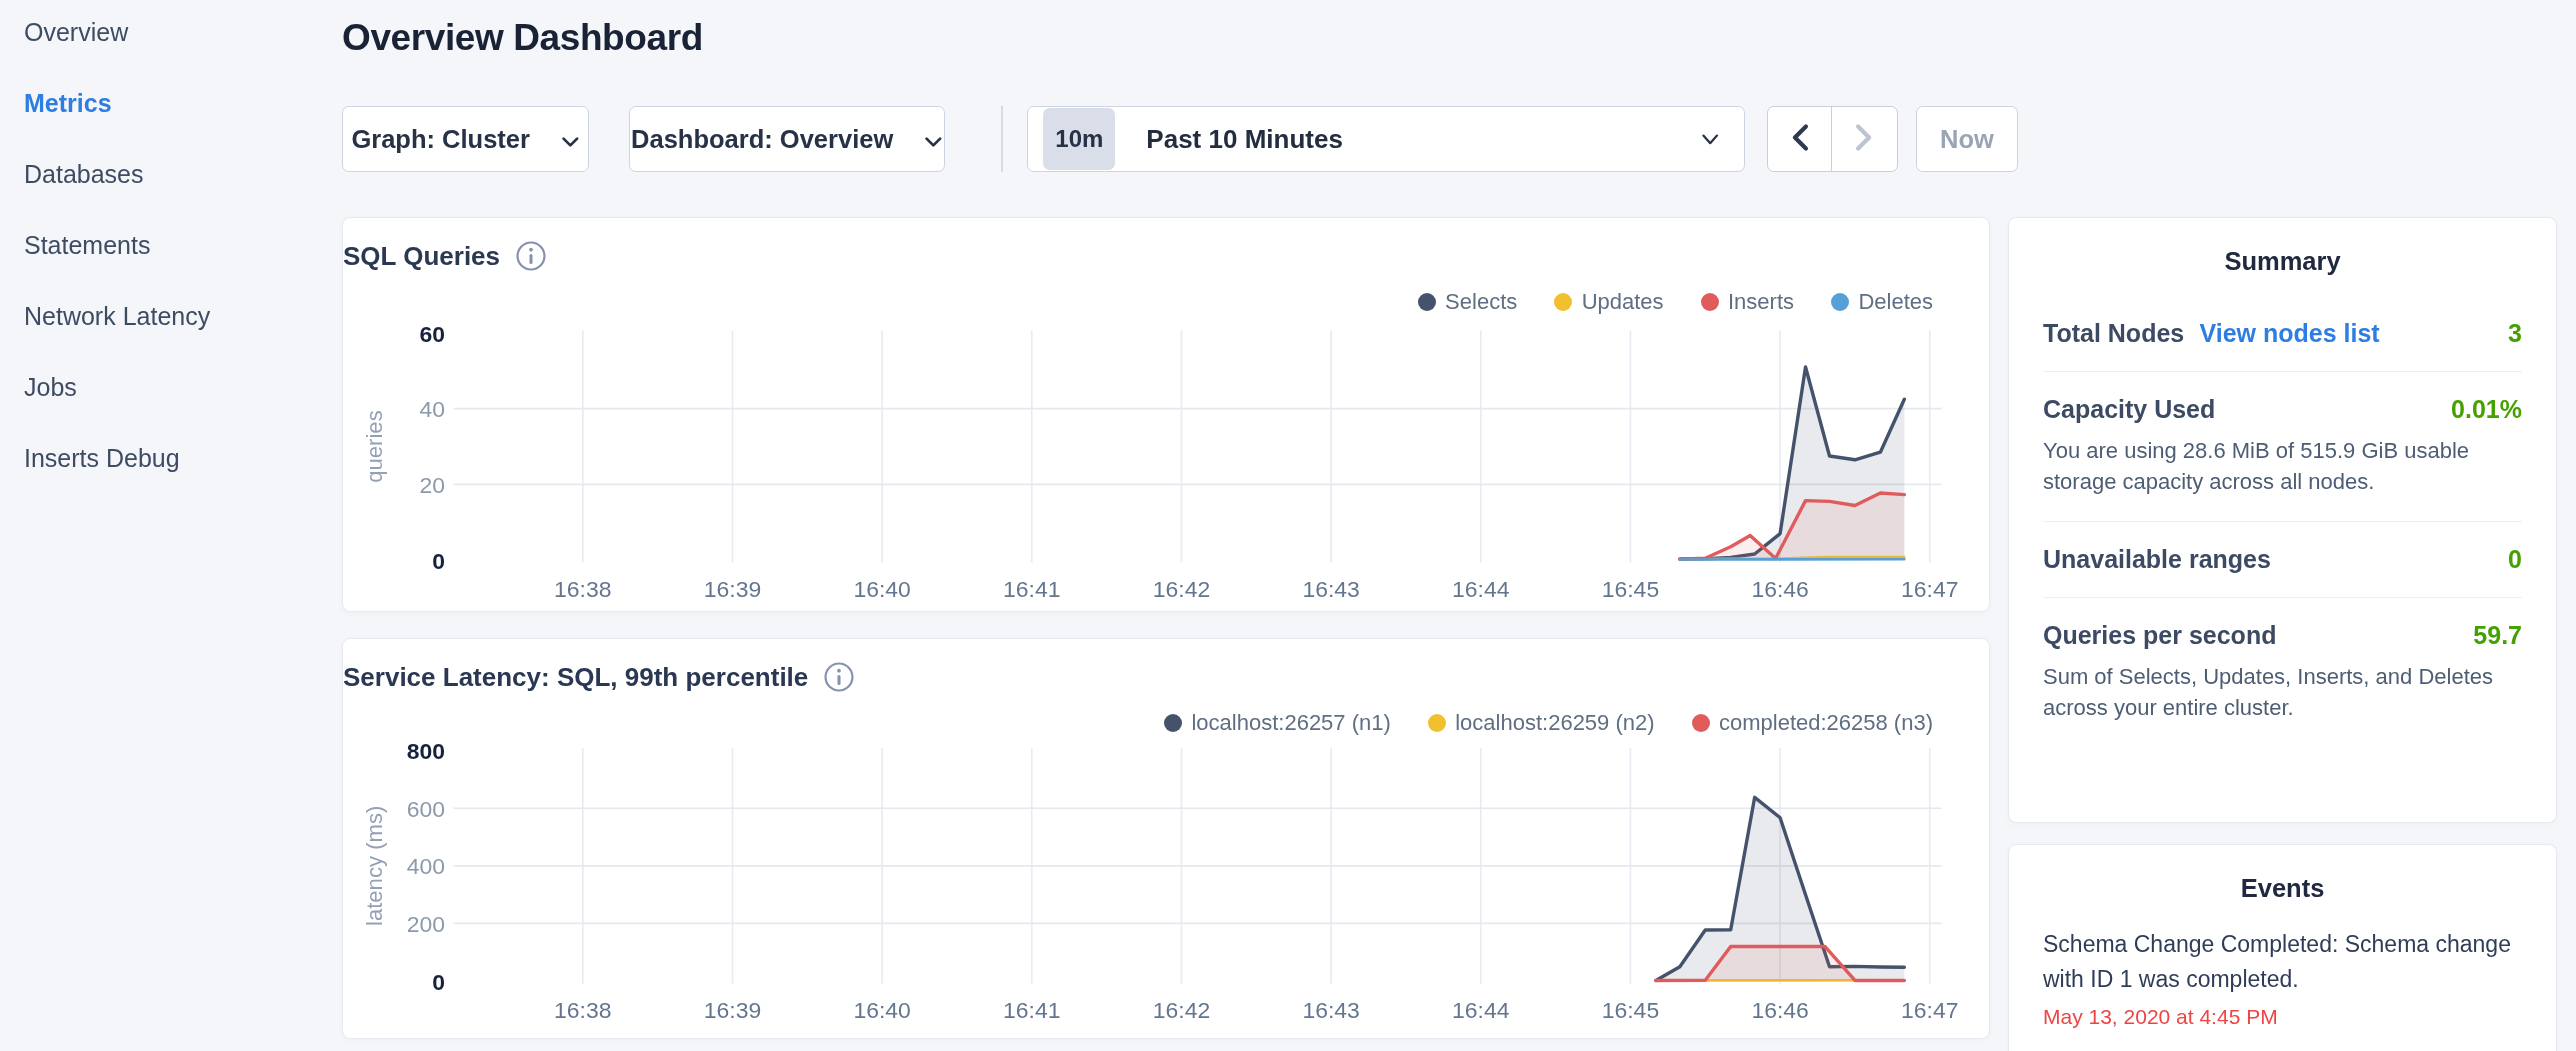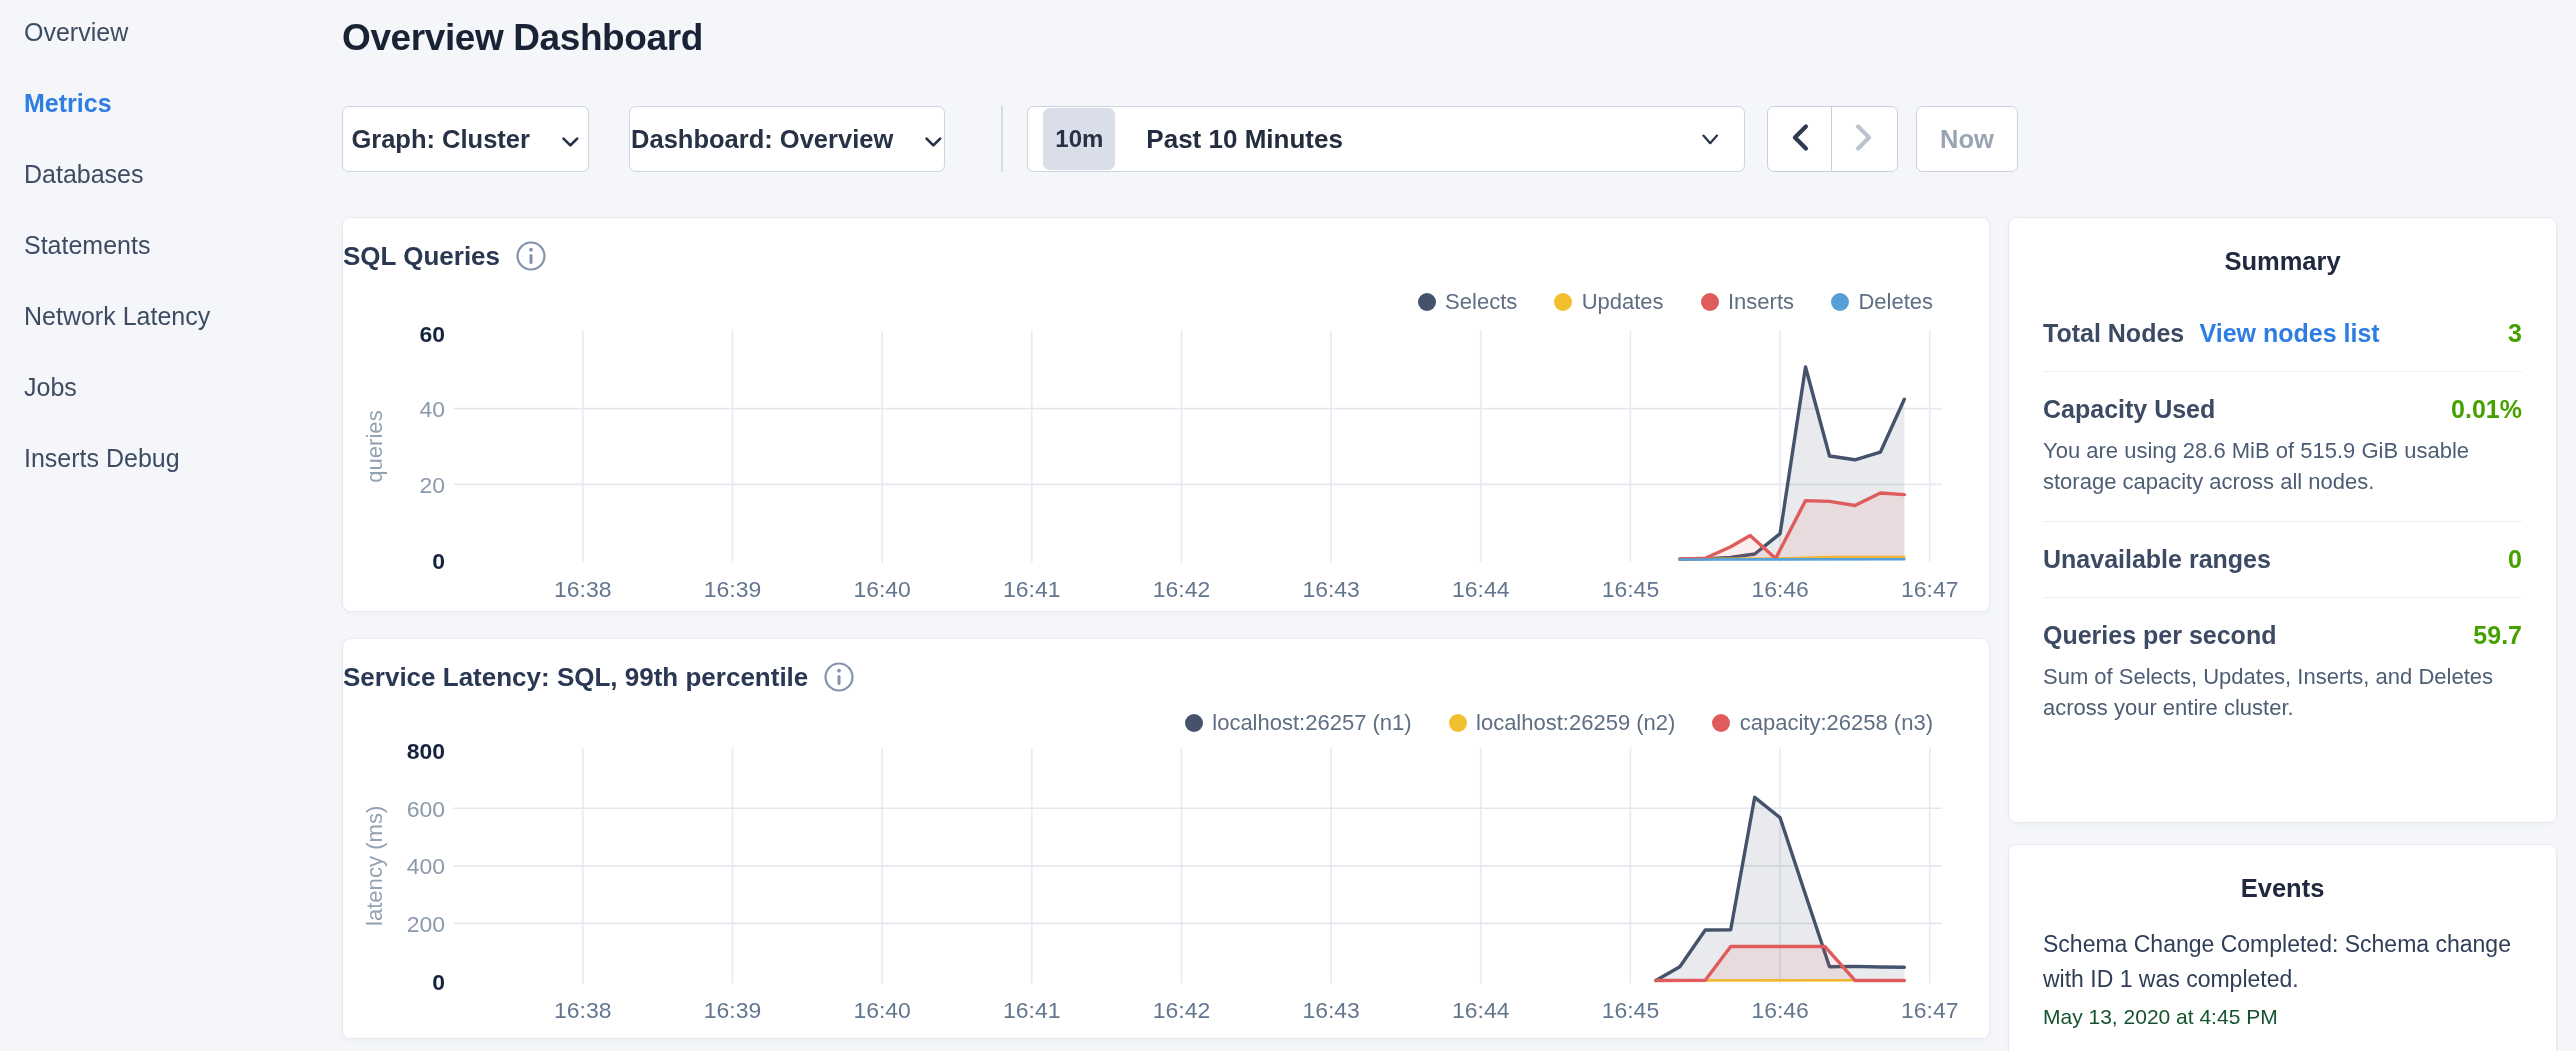--- a/index.html
+++ b/index.html
@@ -93,21 +93,21 @@
   .summary-row { padding:23px 0; border-top:1.7px solid #eceff4; }
   .summary-row:first-child { border-top:none; }
   .summary-row .row-line { display:flex; align-items:baseline; }
   .row-label { font-size:25px; font-weight:700; color:#3c4a63; }
   .row-link { font-size:25px; font-weight:700; color:#2e7de2; margin-left:15.3px; cursor:pointer; }
   .row-value { margin-left:auto; font-size:25px; font-weight:700; color:#45a100; }
   .row-desc { margin-top:10.2px; font-size:22px; line-height:1.45; color:#4d5d74; }
 
   .event-item { margin-top:24px; }
   .event-msg { font-size:23px; line-height:1.5; color:#2f3d57; }
-  .event-time { margin-top:8.5px; font-size:21px; color:#14532d; }
+  .event-time { margin-top:8.5px; font-size:21px; color:#ef4444; }
 </style>
 </head>
 <body>
 
 <nav class="sidebar">
   <ul>
     <li>Overview</li>
     <li class="active">Metrics</li>
     <li>Databases</li>
     <li>Statements</li>
@@ -250,21 +250,21 @@
       <span class="legend-item">
         <span class="dot" style="background: rgb(68, 83, 107);"></span>
         <span>localhost:26257 (n1)</span>
       </span>
       <span class="legend-item">
         <span class="dot" style="background: rgb(242, 192, 47);"></span>
         <span>localhost:26259 (n2)</span>
       </span>
       <span class="legend-item">
         <span class="dot" style="background: rgb(224, 92, 92);"></span>
-        <span>capacity:26258 (n3)</span>
+        <span>completed:26258 (n3)</span>
       </span>
     </div>
   <svg class="plot" id="plot-1" width="1648" height="401" viewBox="0 0 1938 471">
       <line x1="282" y1="128" x2="282" y2="405" stroke="#e8ecf2" stroke-width="2"></line>
       <line x1="458" y1="128" x2="458" y2="405" stroke="#e8ecf2" stroke-width="2"></line>
       <line x1="634" y1="128" x2="634" y2="405" stroke="#e8ecf2" stroke-width="2"></line>
       <line x1="810" y1="128" x2="810" y2="405" stroke="#e8ecf2" stroke-width="2"></line>
       <line x1="986" y1="128" x2="986" y2="405" stroke="#e8ecf2" stroke-width="2"></line>
       <line x1="1162" y1="128" x2="1162" y2="405" stroke="#e8ecf2" stroke-width="2"></line>
       <line x1="1338" y1="128" x2="1338" y2="405" stroke="#e8ecf2" stroke-width="2"></line>

